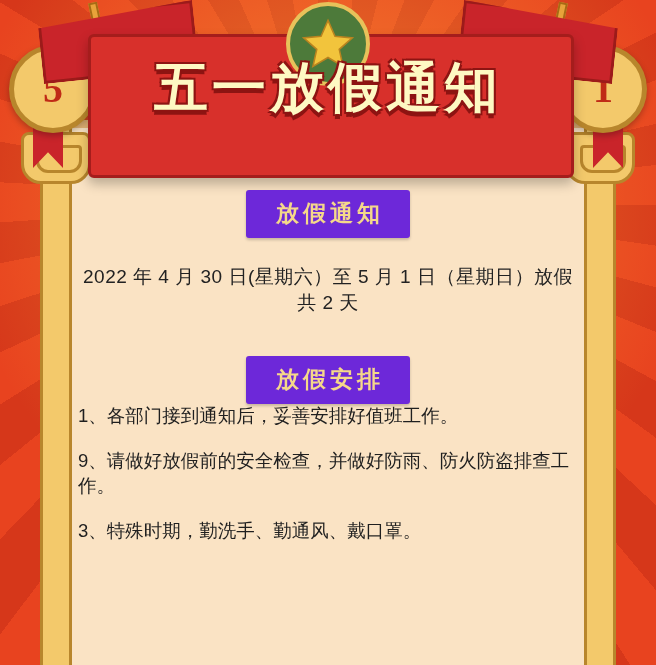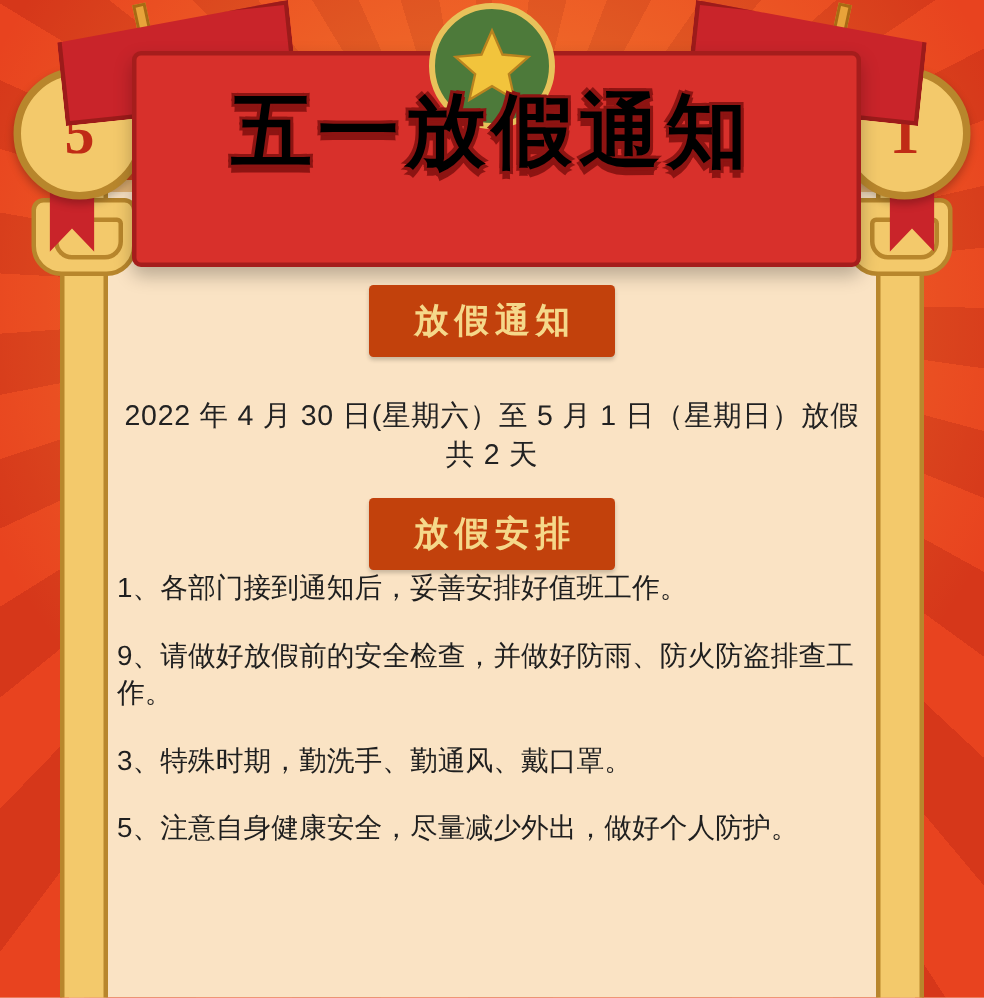--- a/index.html
+++ b/index.html
@@ -101,46 +101,46 @@
   .star-badge{
     position:absolute;left:50%;top:2px;transform:translateX(-50%);
     width:76px;height:76px;border-radius:50%;
     background:#4d7a3a;border:4px solid #e8c25a;
     display:flex;align-items:center;justify-content:center;z-index:9;
   }
   .banner-title{
     position:absolute;left:0;right:0;top:52px;text-align:center;
     font-family:"Liberation Serif","DejaVu Serif",serif;
     font-size:54px;font-weight:bold;letter-spacing:4px;
-    color:#000000;
+    color:#fef9c3;
     text-shadow:
       -2px -2px 0 #8d1412, 2px -2px 0 #8d1412,
       -2px 2px 0 #8d1412, 2px 2px 0 #8d1412,
       0 5px 0 #8d1412;
     z-index:10;
   }
 
   
   .content{
     position:absolute;left:56px;top:120px;width:544px;bottom:0;z-index:12;
     box-sizing:border-box;padding:70px 18px 0 18px;
     color:#2a2a2a;
   }
   .sect-btn{
     display:block;margin:0 auto;
-    background:#c2410c;
+    background:#6d28d9;
     color:#f5d88a;
     font-family:Liberation Sans, sans-serif;
     font-size:23px;font-weight:bold;letter-spacing:4px;
     padding:8px 26px 9px 30px;border:none;border-radius:3px;
     cursor:pointer;
     box-shadow:0 2px 3px rgba(0,0,0,0.2);
   }
   .notice-line{
-    text-align:center;font-size:19px;color:#222;margin:26px 0 16px 0;
+    text-align:center;font-size:19px;color:#222;margin:26px 0 40px 0;
     letter-spacing:0.5px;
   }
   .items{}
   .item{
     font-size:18.5px;color:#1f1f1f;margin:0 0 20px 0;line-height:1.35;
     padding-left:4px;
   }
 </style>
 </head>
 <body>
@@ -184,16 +184,15 @@
   <button class="sect-btn">放假通知</button>
 
   <div class="notice-line">2022 年 4 月 30 日(星期六）至 5 月 1 日（星期日）放假共 2 天</div>
 
   <button class="sect-btn">放假安排</button>
 
   <div class="items">
     <p class="item">1、各部门接到通知后，妥善安排好值班工作。</p>
     <p class="item">9、请做好放假前的安全检查，并做好防雨、防火防盗排查工作。</p>
     <p class="item">3、特殊时期，勤洗手、勤通风、戴口罩。</p>
-    <p class="item">5、注意自身健康安全，尽量减少外出，做好个人防护。</p>
   </div>
 
 </div>
 
 </body></html>

